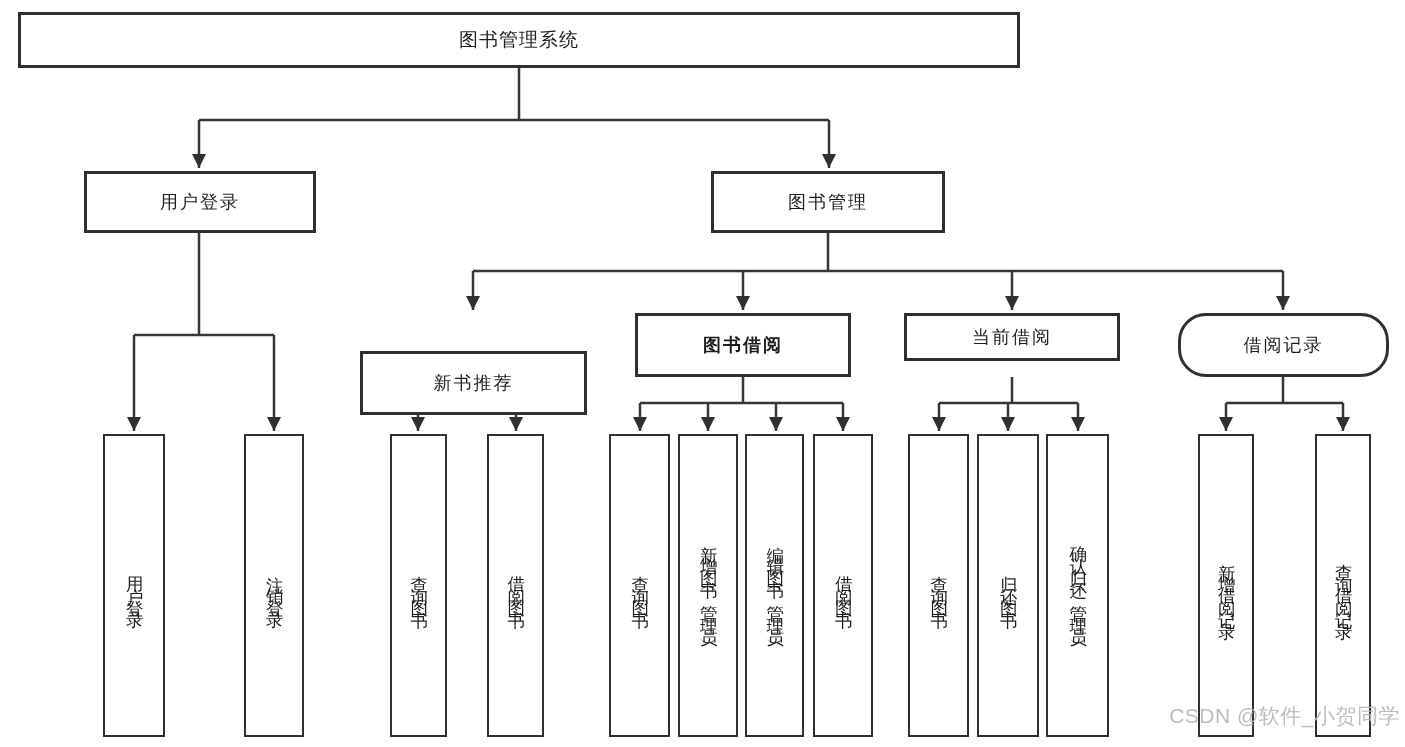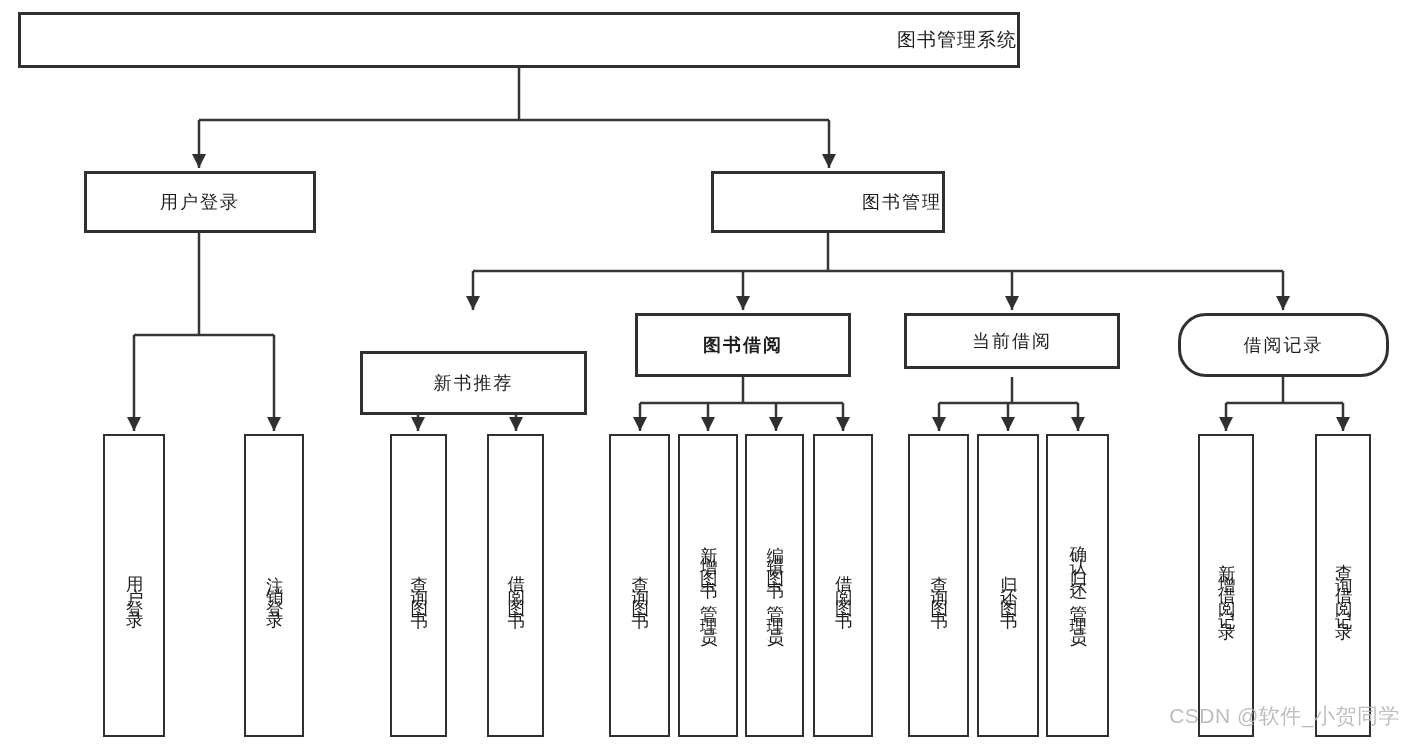--- a/index.html
+++ b/index.html
@@ -9,21 +9,21 @@
     position: relative; overflow: hidden;
   }
   #canvas { position: absolute; left: 0; top: 0; width: 1405px; height: 747px; }
   #connectors { position: absolute; left: 0; top: 0; z-index: 1; }
   .box {
     position: absolute; box-sizing: border-box;
     background: #ffffff; border: 3px solid #303030;
     display: flex; align-items: center; justify-content: center;
     color: #1d1d1d; z-index: 2;
   }
-  .root  { font-size: 19px; letter-spacing: 1px; justify-content: flex-end; }
+  .root  { font-size: 19px; letter-spacing: 1px; }
   .mid   { font-size: 18px; letter-spacing: 2px; }
   .leaf  { border-width: 2.5px; top: 434px; height: 303px; }
   .leaf .vtext {
     writing-mode: vertical-lr;
     text-orientation: mixed;
     font-size: 17.5px;
     letter-spacing: 12px;
     line-height: 1;
     white-space: nowrap;
   }
@@ -81,31 +81,31 @@
     </g>
   </svg>
 
   <div class="box root" style="left:18px; top:12px; width:1002px; height:56px;">
     <span>图书管理系统</span>
   </div>
 
   <div class="box mid" style="left:84px; top:171px; width:232px; height:62px;">
     <span>用户登录</span>
   </div>
-  <div class="box mid" style="left:711px; top:171px; width:234px; height:62px;justify-content:flex-end;">
+  <div class="box mid" style="left:711px; top:171px; width:234px; height:62px;">
     <span>图书管理</span>
   </div>
 
   <div class="box mid" style="left:360px; top:313px; width:227px; height:64px;margin-top:38px;">
     <span>新书推荐</span>
   </div>
   <div class="box mid" style="left:635px; top:313px; width:216px; height:64px;font-weight:bold;">
     <span>图书借阅</span>
   </div>
-  <div class="box mid" style="left:904px; top:313px; width:216px; height:56px;">
+  <div class="box mid" style="left:904px; top:313px; width:216px; height:48px;">
     <span>当前借阅</span>
   </div>
   <div class="box mid" style="left:1178px; top:313px; width:211px; height:64px;border-radius:28px;">
     <span>借阅记录</span>
   </div>
 
   <div class="box leaf" style="left:103px; width:62px;">
     <span class="vtext">用户登录</span>
   </div>
   <div class="box leaf" style="left:244px; width:60px;">

